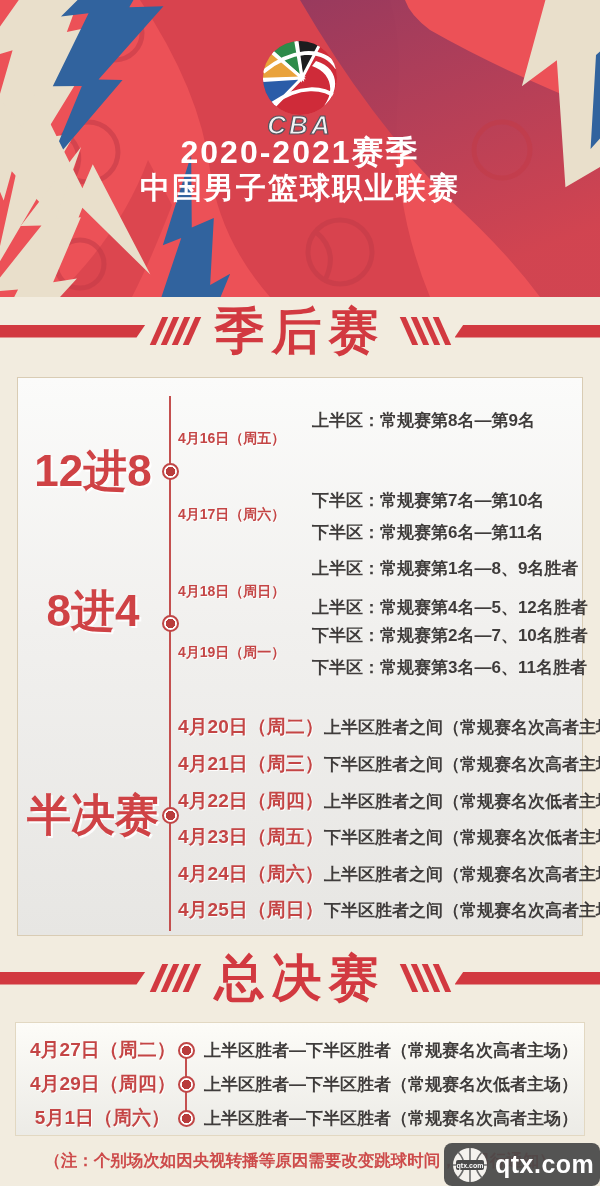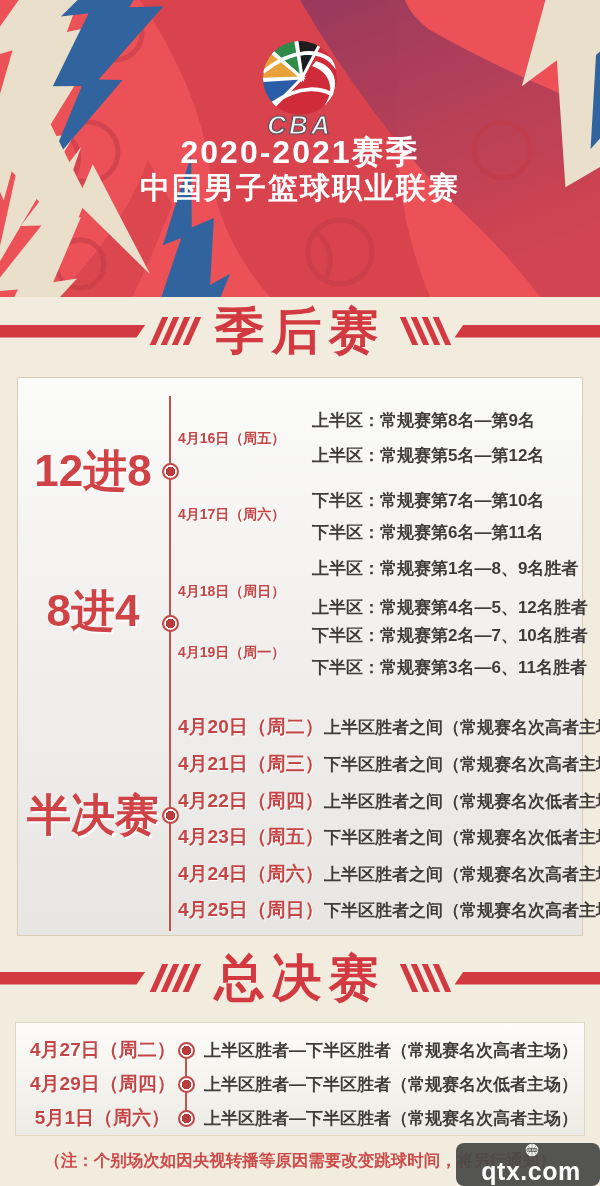--- a/index.html
+++ b/index.html
@@ -59,22 +59,22 @@
 
   .fi-row{position:absolute;left:14px;display:flex;align-items:center;height:24px;}
   .fi-row .date{width:140px;text-align:right;font-size:19px;font-weight:bold;color:#c44545;
                 text-shadow:1px 1px 0 rgba(255,255,255,.9);white-space:nowrap;}
   .fi-row .bullseye{position:static;margin:0 9px 0 8px;flex:0 0 auto;}
   .fi-row .detail{font-size:17px;font-weight:bold;color:#3f3c3b;white-space:nowrap;}
 
   
   .footnote{position:absolute;top:1150px;left:0;width:100%;text-align:center;
             color:#cd4a4a;font-size:16.5px;font-weight:bold;white-space:nowrap;}
-  .watermark{position:absolute;right:0;top:1143px;width:144px;height:43px;background:rgba(72,72,72,.93);
-             border-radius:8px;display:flex;align-items:center;z-index:5;flex-direction:column;}
+  .watermark{position:absolute;right:0;top:1143px;width:156px;height:43px;background:rgba(72,72,72,.93);
+             border-radius:8px;display:flex;align-items:center;z-index:5;}
   .wm-text{color:#ffffff;font-size:25px;font-weight:bold;margin-left:6px;letter-spacing:0.5px;}
 </style>
 </head>
 <body>
 
 <div class="poster">
 
   <div class="header">
     <svg class="bg" width="600" height="297" viewBox="0 0 600 297">
       <defs>
@@ -162,21 +162,20 @@
     <div class="stage-label" style="top:73px">12进8</div>
     <div class="stage-label" style="top:213px">8进4</div>
     <div class="stage-label" style="top:417px">半决赛</div>
 
     <div class="bullseye" style="top:85px"></div>
     <div class="bullseye" style="top:237px"></div>
     <div class="bullseye" style="top:429px"></div>
 
     <div class="po-date" style="top:49px">4月16日（周五）</div>
     <div class="po-detail" style="top:33px">上半区：常规赛第8名—第9名</div>
-    <div class="po-detail" style="top:68px">上半区：常规赛第5名—第12名</div>
     <div class="po-date" style="top:125px">4月17日（周六）</div>
     <div class="po-detail" style="top:113px">下半区：常规赛第7名—第10名</div>
     <div class="po-detail" style="top:145px">下半区：常规赛第6名—第11名</div>
 
     <div class="po-date" style="top:202px">4月18日（周日）</div>
     <div class="po-detail" style="top:181px">上半区：常规赛第1名—8、9名胜者</div>
     <div class="po-detail" style="top:220px">上半区：常规赛第4名—5、12名胜者</div>
     <div class="po-date" style="top:263px">4月19日（周一）</div>
     <div class="po-detail" style="top:248px">下半区：常规赛第2名—7、10名胜者</div>
     <div class="po-detail" style="top:280px">下半区：常规赛第3名—6、11名胜者</div>

